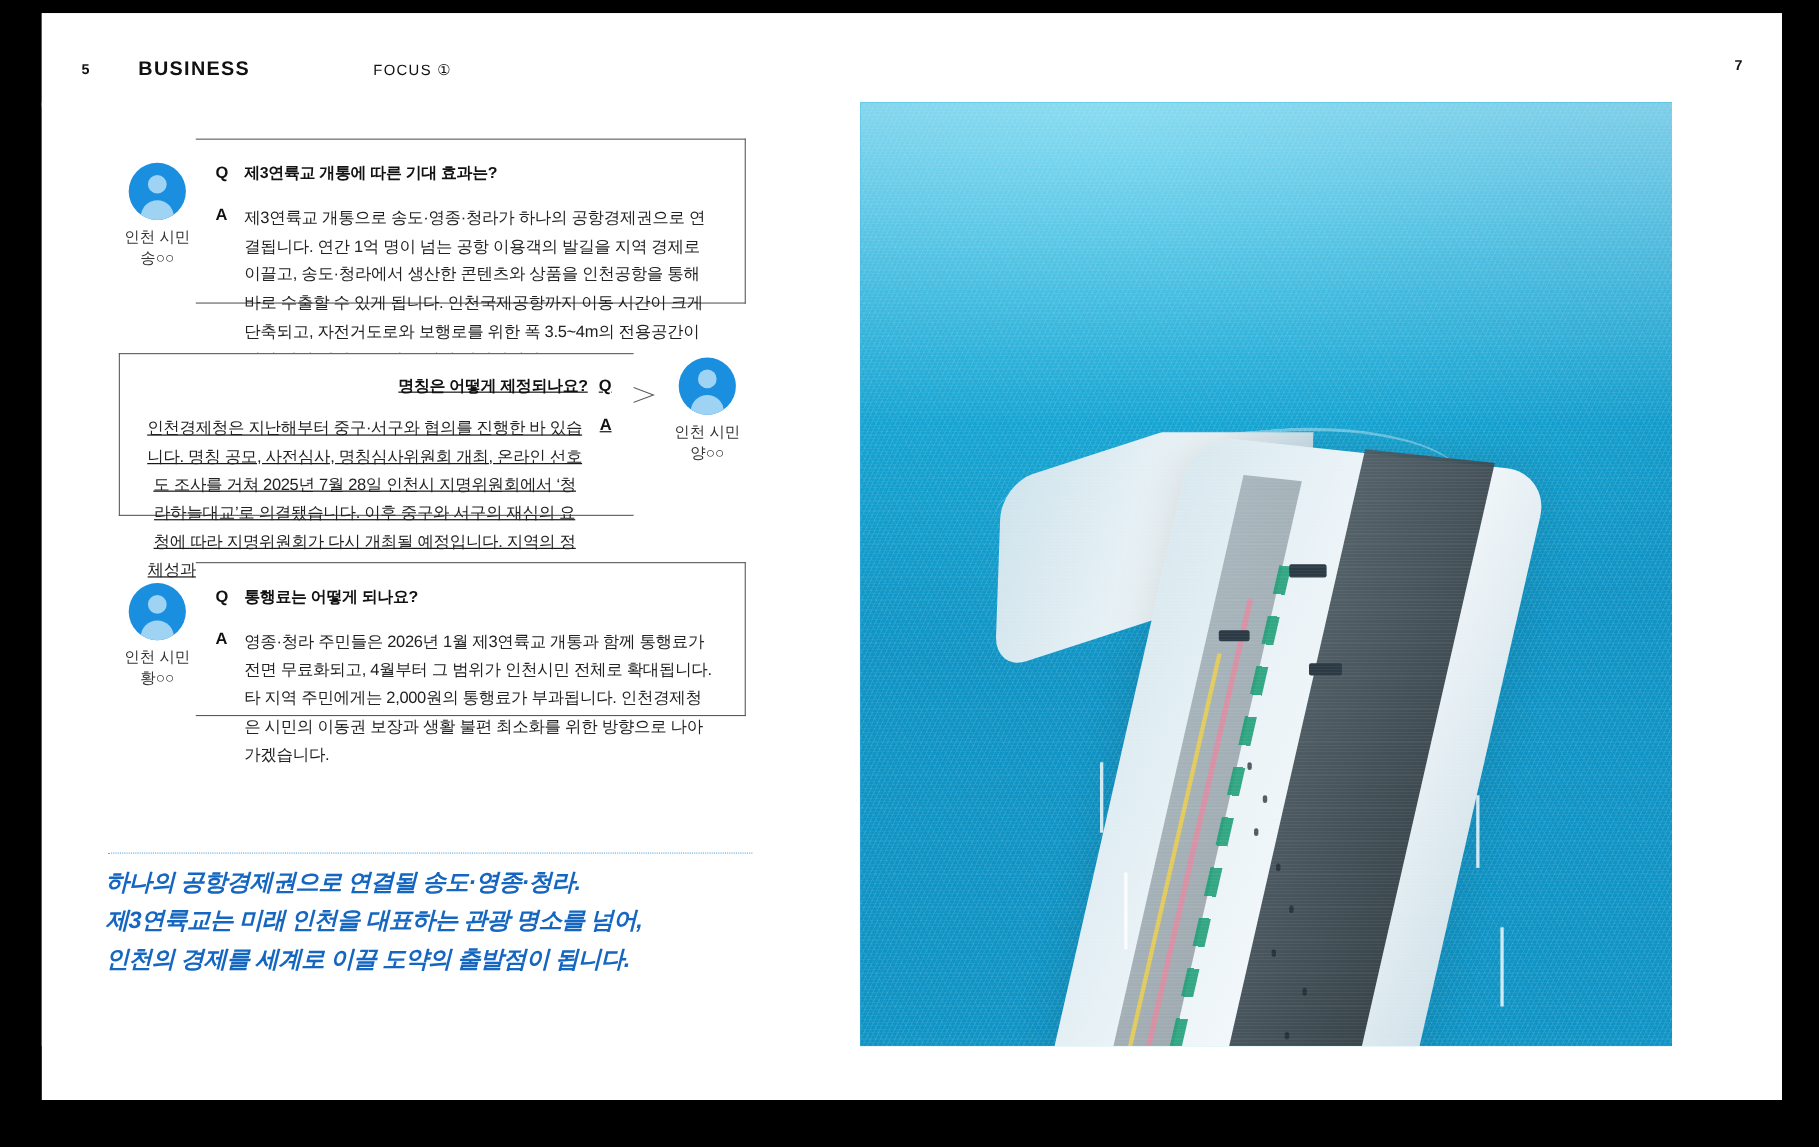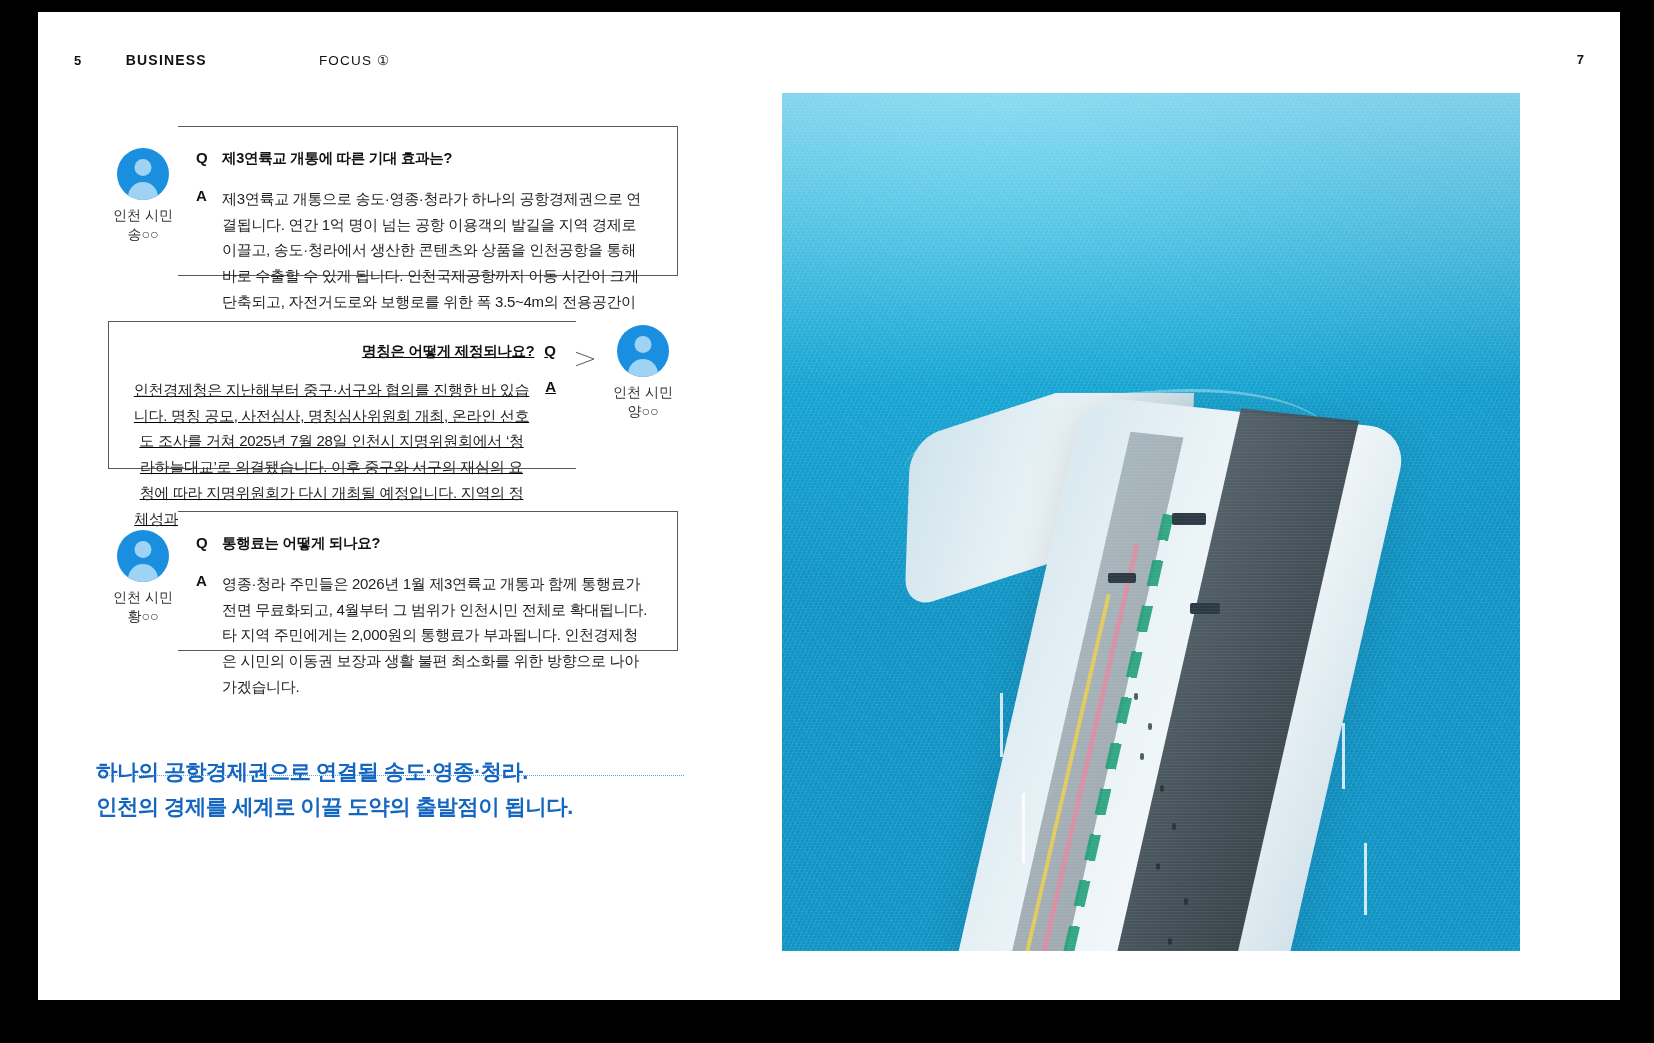--- a/index.html
+++ b/index.html
@@ -59,21 +59,21 @@
     display: flex;
     align-items: center;
   }
   .folio-left {
     font-size: 13px;
     font-weight: bold;
     color: #111;
     letter-spacing: 0.5px;
   }
   .runhead-label {
-    font-size: 14px;
+    font-size: 18px;
     font-weight: bold;
     color: #111;
     letter-spacing: 1.2px;
     margin-left: 44px;
   }
   .runhead-focus {
     font-size: 13.5px;
     color: #111;
     letter-spacing: 1.2px;
     margin-left: 112px;
@@ -427,22 +427,23 @@
           <span class="qtext">통행료는 어떻게 되나요?</span>
         </div>
         <div class="qline" style="margin-top:18px;">
           <span class="amark">A</span>
           <span class="atext">영종·청라 주민들은 2026년 1월 제3연륙교 개통과 함께 통행료가 전면 무료화되고, 4월부터 그 범위가 인천시민 전체로 확대됩니다. 타 지역 주민에게는 2,000원의 통행료가 부과됩니다. 인천경제청은 시민의 이동권 보장과 생활 불편 최소화를 위한 방향으로 나아가겠습니다.</span>
         </div>
       </div>
     </div>
 
     <div class="divider" style="left:60px; top:682px; width:586px;"></div>
-    <div class="closing" style="left:58px; top:662px;">
+    <div class="closing" style="left:58px; top:692px;font-style:italic;">
       <div>하나의 공항경제권으로 연결될 송도·영종·청라.</div>
+      <div>제3연륙교는 미래 인천을 대표하는 관광 명소를 넘어,</div>
       <div>인천의 경제를 세계로 이끌 도약의 출발점이 됩니다.</div>
     </div>
 
   </div>
 
   <div class="photo">
     <div class="sea"></div>
     <div class="sea-tex"></div>
     <div class="haze"></div>
     <div class="bridge-far"></div>

